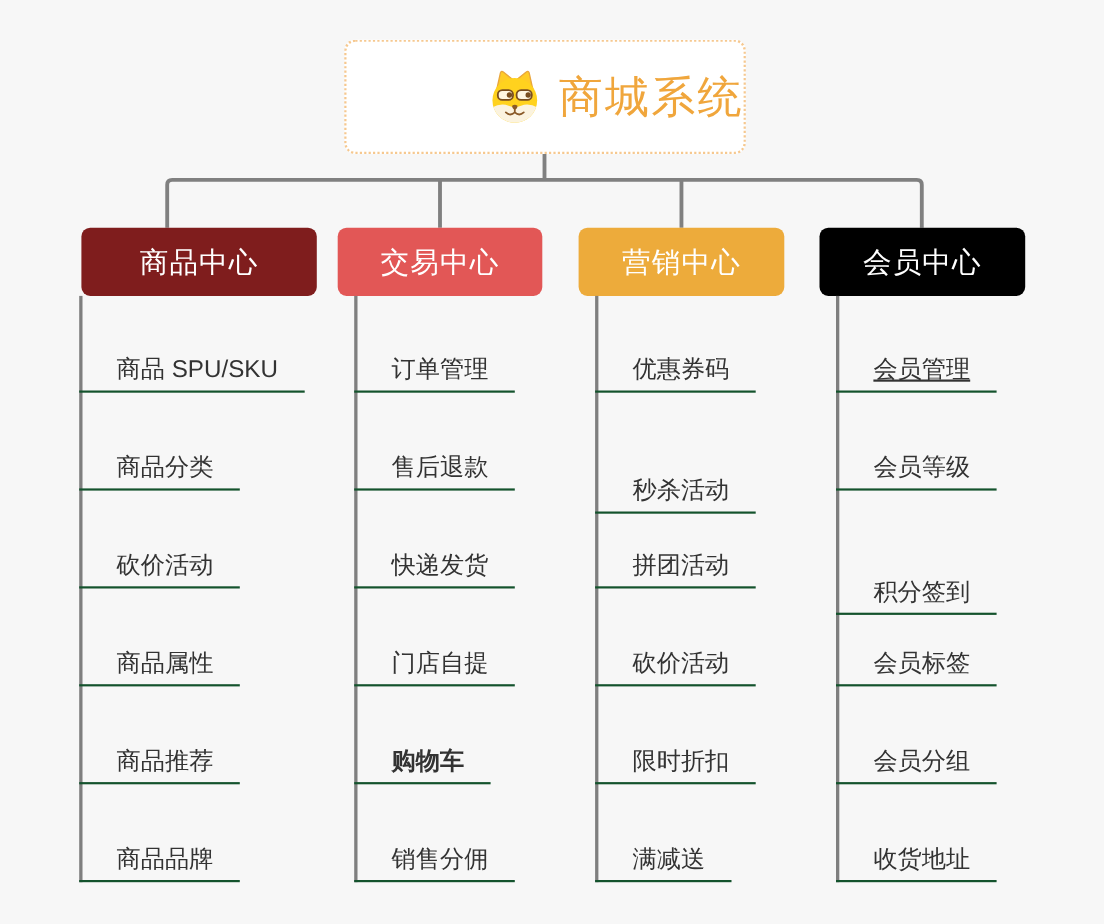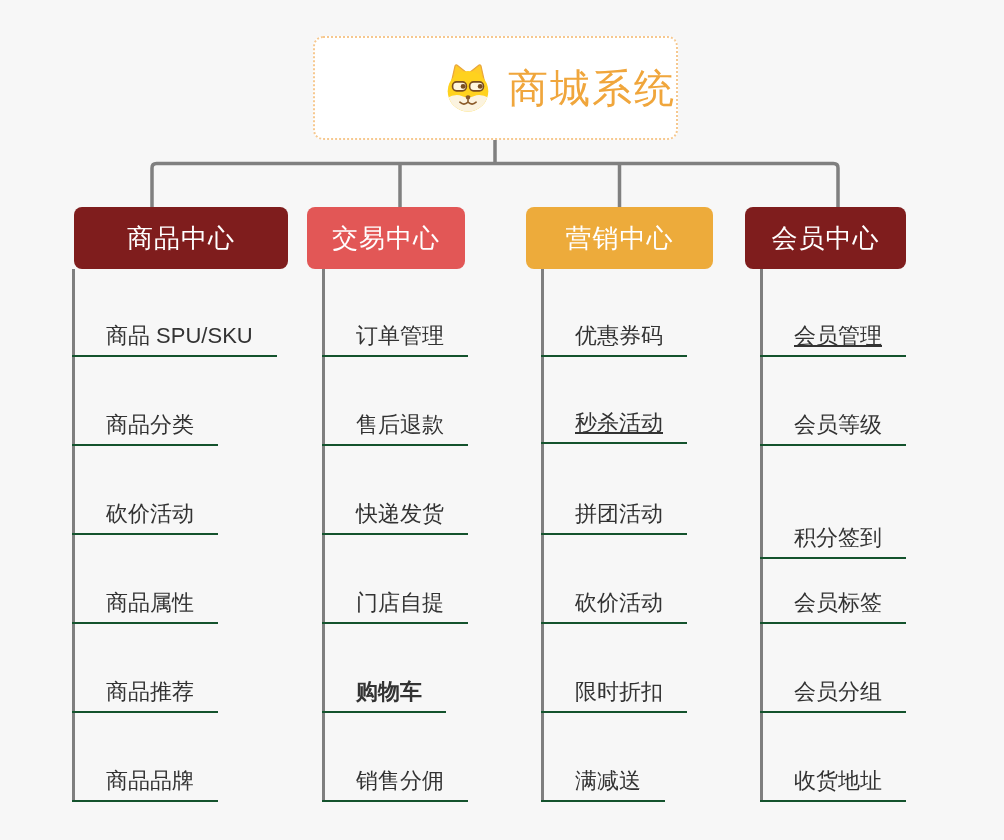--- a/index.html
+++ b/index.html
@@ -97,41 +97,41 @@
       <div class="branch-box" style="left: 57px; width: 214px; background: #7f1d1d; margin-left: 17px;">
         <span>商品中心</span>
       </div>
       <div class="trunk" style="left: 72px; top: 269px; height: 533px;"></div>
       <div class="leaf" style="left: 72px; top: 320px;">商品 SPU/SKU</div>
       <div class="leaf" style="left: 72px; top: 409px;">商品分类</div>
       <div class="leaf" style="left: 72px; top: 498px;">砍价活动</div>
       <div class="leaf" style="left: 72px; top: 587px;">商品属性</div>
       <div class="leaf" style="left: 72px; top: 676px;">商品推荐</div>
       <div class="leaf" style="left: 72px; top: 765px;">商品品牌</div>
-      <div class="branch-box" style="left: 307px; width: 158px; background: rgb(226, 87, 86);">
+      <div class="branch-box" style="left: 307px; width: 186px; background: rgb(226, 87, 86);">
         <span>交易中心</span>
       </div>
       <div class="trunk" style="left: 322px; top: 269px; height: 533px;"></div>
       <div class="leaf" style="left: 322px; top: 320px;">订单管理</div>
       <div class="leaf" style="left: 322px; top: 409px;">售后退款</div>
       <div class="leaf" style="left: 322px; top: 498px;">快递发货</div>
       <div class="leaf" style="left: 322px; top: 587px;">门店自提</div>
       <div class="leaf" style="left: 322px; top: 676px; font-weight: bold;">购物车</div>
       <div class="leaf" style="left: 322px; top: 765px;">销售分佣</div>
       <div class="branch-box" style="left: 526px; width: 187px; background: rgb(237, 171, 59);">
         <span>营销中心</span>
       </div>
       <div class="trunk" style="left: 541px; top: 269px; height: 533px;"></div>
       <div class="leaf" style="left: 541px; top: 320px;">优惠券码</div>
-      <div class="leaf" style="left: 541px; top: 407px; text-decoration: underline;">秒杀活动</div>
+      <div class="leaf" style="left: 541px; top: 430px;">秒杀活动</div>
       <div class="leaf" style="left: 541px; top: 498px;">拼团活动</div>
       <div class="leaf" style="left: 541px; top: 587px;">砍价活动</div>
       <div class="leaf" style="left: 541px; top: 676px;">限时折扣</div>
       <div class="leaf" style="left: 541px; top: 765px;">满减送</div>
-      <div class="branch-box" style="left: 745px; width: 161px; background: #7f1d1d;">
+      <div class="branch-box" style="left: 745px; width: 187px; background: #000000;">
         <span>会员中心</span>
       </div>
       <div class="trunk" style="left: 760px; top: 269px; height: 533px;"></div>
       <div class="leaf" style="left: 760px; top: 320px; text-decoration: underline;">会员管理</div>
       <div class="leaf" style="left: 760px; top: 409px;">会员等级</div>
       <div class="leaf" style="left: 760px; top: 498px; margin-top: 24px;">积分签到</div>
       <div class="leaf" style="left: 760px; top: 587px;">会员标签</div>
       <div class="leaf" style="left: 760px; top: 676px;">会员分组</div>
       <div class="leaf" style="left: 760px; top: 765px;">收货地址</div>
     </div>

